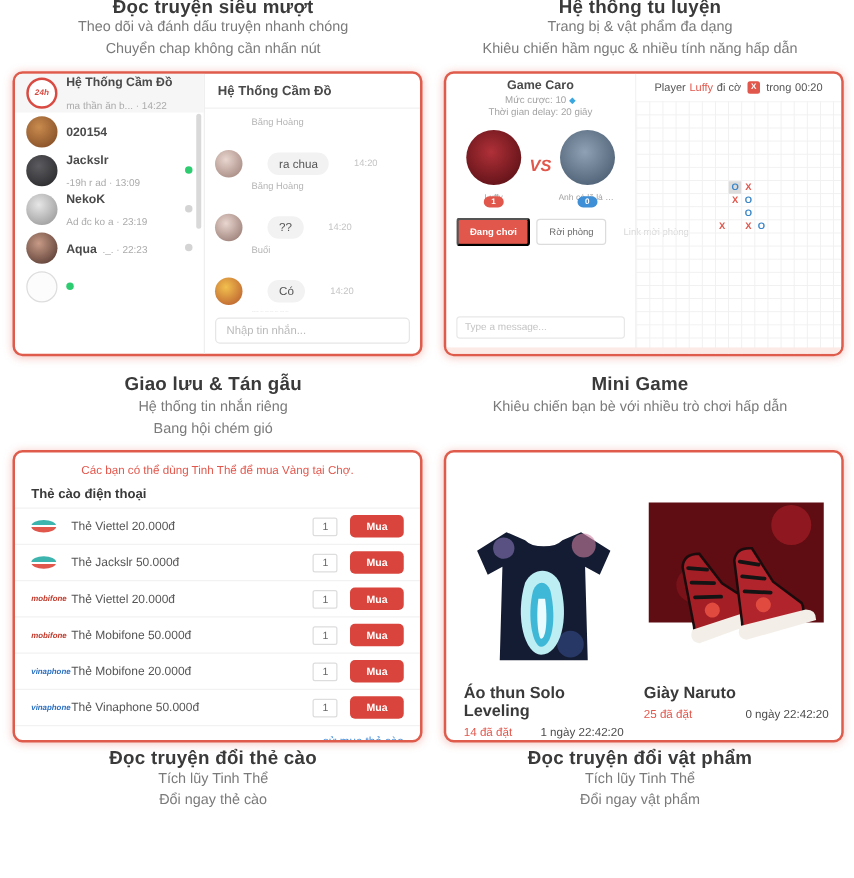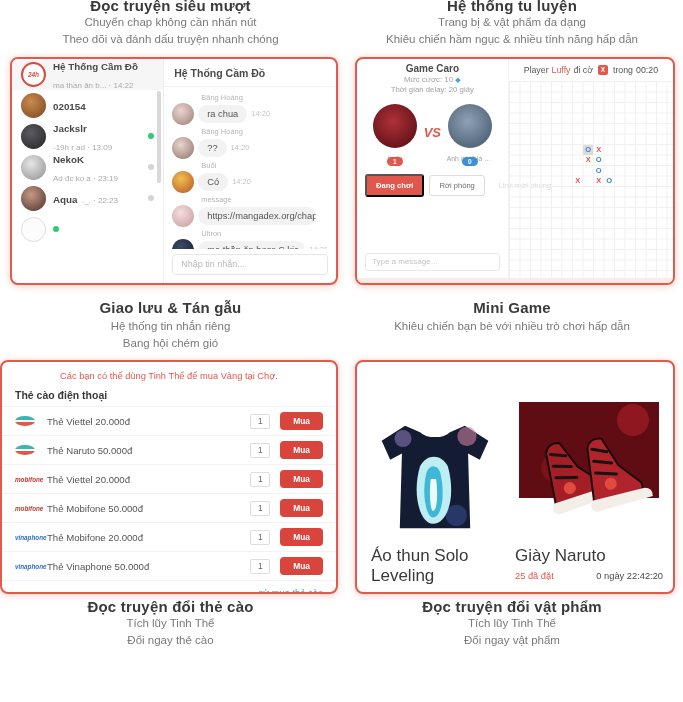--- a/index.html
+++ b/index.html
@@ -17,21 +17,21 @@
   .caps-mid{padding-top:14px}
   .caps-mid h3{margin-bottom:2px}
   .caps-bottom{padding-top:4px}
 
   
   .panel{border:2px solid #df5c4c;border-radius:8px;background:#fff;
          box-shadow:0 1px 7px rgba(223,92,76,.35);overflow:hidden;position:relative}
   .prow{margin-top:8px}
   .chat-panel{margin-left:10px;margin-right:3px;height:228px;display:flex}
   .game-panel{margin-left:14px;margin-right:8px;height:228px;display:flex}
-  .cards-panel{margin-right:3px;height:234px}
+  .cards-panel{margin-left:10px;margin-right:3px;height:234px}
   .shop-panel{margin-left:14px;margin-right:8px;height:234px}
 
   
   .conv-list{width:47%;border-right:1px solid #efefef;position:relative}
   .tabs{display:flex;gap:12px;padding:8px 10px 7px;border-bottom:1px solid #f1f1f1;font-size:10.5px}
   .tab{color:#9c9c9c;cursor:pointer}
   .tab.active{color:#3a3a3a;font-weight:bold}
   .conv{display:flex;align-items:center;gap:7px;padding:5px 9px;height:31px}
   .conv.selected{background:#f6f6f6}
   .cav{width:25px;height:25px;border-radius:50%;flex:none;display:flex;align-items:center;justify-content:center}
@@ -47,21 +47,21 @@
   .dot{width:6px;height:6px;border-radius:50%;flex:none}
   .dot.online{background:#2ecc71}
   .dot.offline{background:#d4d4d4}
   .dot.none{background:transparent}
   .scrollbar{position:absolute;right:2px;top:32px;width:4px;height:92px;border-radius:2px;background:#d9d9d9}
 
   .msg-pane{flex:1;display:flex;flex-direction:column;min-width:0}
   .msg-head{padding:8px 10px 7px;font-size:10.5px;font-weight:bold;color:#4a4a4a;border-bottom:1px solid #f1f1f1}
   .msgs{flex:1;padding:4px 8px 0;overflow:hidden}
   .sender{font-size:7.5px;color:#b5b5b5;margin-left:29px;margin-top:2px}
-  .mrow{display:flex;align-items:center;gap:4px;margin-top:1px}
+  .mrow{display:flex;align-items:center;gap:20px;margin-top:18px}
   .mav{width:22px;height:22px;border-radius:50%;flex:none}
   .mav.b1{background:radial-gradient(circle at 40% 35%,#e9d6cf,#9a7d74)}
   .mav.b2{background:radial-gradient(circle at 40% 35%,#e9d6cf,#8d7068)}
   .mav.b3{background:radial-gradient(circle at 40% 35%,#f2c04e,#b5542a)}
   .mav.b4{background:radial-gradient(circle at 40% 35%,#f4dede,#c79a9a)}
   .mav.b5{background:radial-gradient(circle at 40% 35%,#3c4a63,#171d2c)}
   .bubble{background:#f2f2f2;border-radius:12px;padding:4px 9px;font-size:9.3px;color:#555;
           max-width:120px;white-space:nowrap;overflow:hidden}
   .bubble.wide{max-width:118px}
   .mtime{font-size:7.5px;color:#c4c4c4}
@@ -124,33 +124,33 @@
        text-align:center;outline:none;font-family:"Liberation Sans",sans-serif}
   .buy{background:#d9453c;color:#fff;font-size:8.4px;font-weight:bold;border:none;border-radius:4px;
        padding:4px 13px;margin-left:4px;cursor:pointer}
   .history{text-align:right;padding:7px 13px;font-size:9.3px;color:#4a90d9;border-top:1px solid #f2f2f2;cursor:pointer}
 
   
   .products{display:flex;gap:16px;padding:26px 14px 0}
   .product{width:148px}
   .pimg{height:150px;display:flex;align-items:flex-end;justify-content:center}
   .pimg.shoe-bg{align-items:center}
-  .prod-name{font-size:17px;font-weight:normal;color:#3a3a3a;margin-top:8px}
+  .prod-name{font-size:13px;font-weight:bold;color:#3a3a3a;margin-top:8px}
   .prod-meta{display:flex;justify-content:space-between;font-size:9.3px;margin-top:5px}
   .ordered{color:#e2574c}
   .countdown{color:#4a4a4a}
 </style>
 </head>
 <body>
 
 <div class="tworow caps-top">
   <div class="c1 cap">
     <h3>Đọc truyện siêu mượt</h3>
+    <p>Theo dõi và đánh dấu truyện nhanh chóng</p>
     <p>Chuyển chap không cần nhấn nút</p>
-    <p>Theo dõi và đánh dấu truyện nhanh chóng</p>
   </div>
   <div class="c2 cap">
     <h3>Hệ thống tu luyện</h3>
     <p>Trang bị &amp; vật phẩm đa dạng</p>
     <p>Khiêu chiến hầm ngục &amp; nhiều tính năng hấp dẫn</p>
   </div>
 </div>
 
 <div class="tworow prow">
   <div class="c1">
@@ -320,21 +320,21 @@
             <span class="logo-viettel"></span>
           </span>
         <span class="card-name">Thẻ Viettel 20.000đ</span>
         <input class="qty" value="1" style="">
         <button class="buy">Mua</button>
       </div>
       <div class="card-row">
         <span class="logo-box">
             <span class="logo-viettel"></span>
           </span>
-        <span class="card-name">Thẻ Naruto 50.000đ</span>
+        <span class="card-name">Thẻ Jackslr 50.000đ</span>
         <input class="qty" value="1" style="">
         <button class="buy">Mua</button>
       </div>
       <div class="card-row">
         <span class="logo-box">
             <span class="logo-text-red">mobifone</span>
           </span>
         <span class="card-name">Thẻ Viettel 20.000đ</span>
         <input class="qty" value="1" style="">
         <button class="buy">Mua</button>

